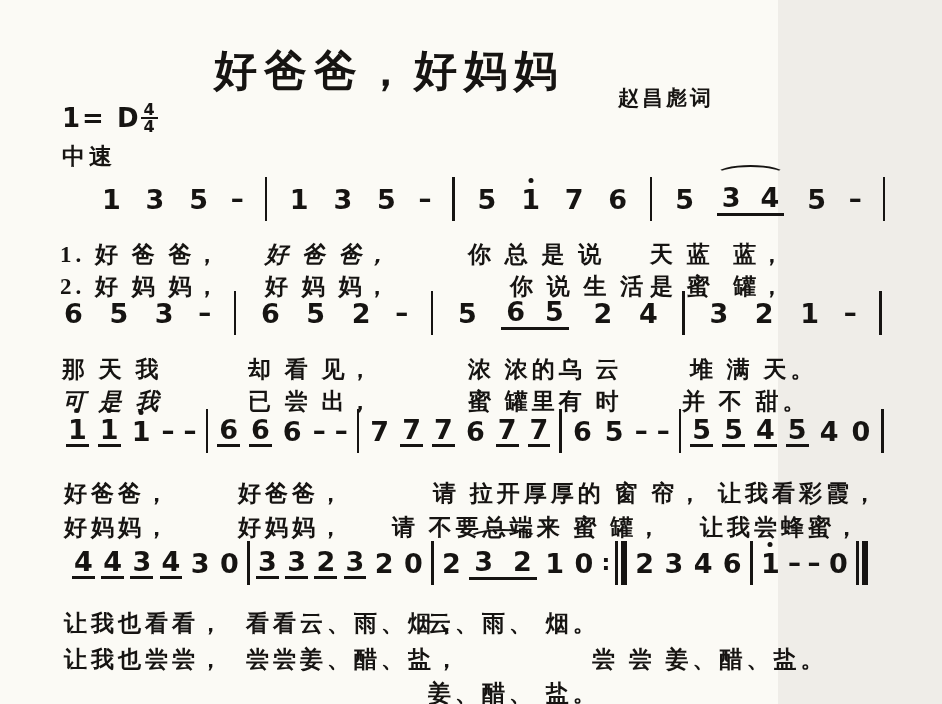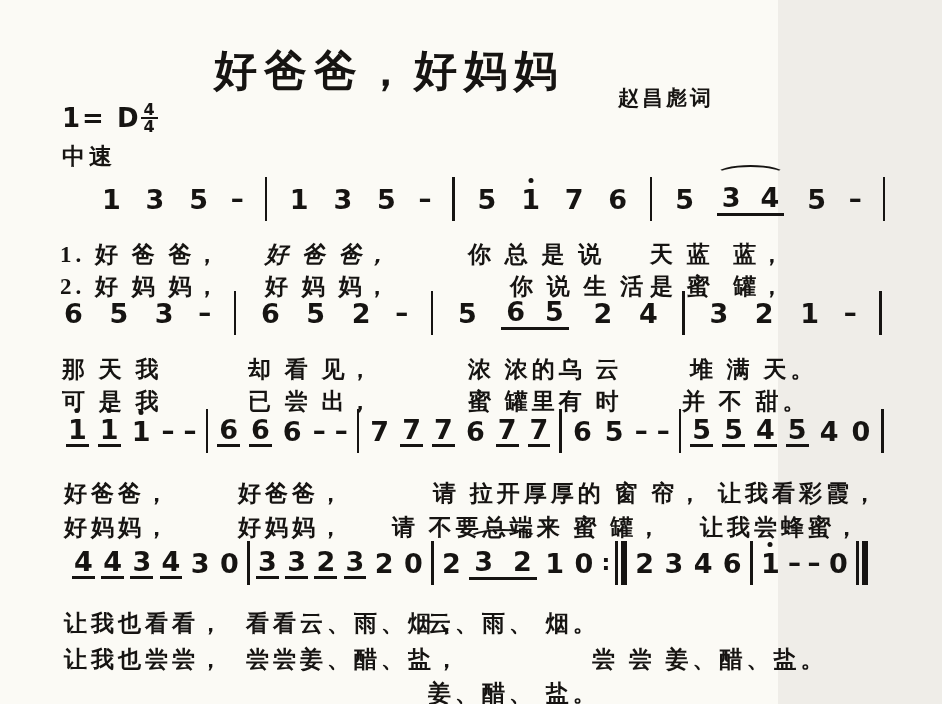--- a/index.html
+++ b/index.html
@@ -201,21 +201,21 @@
         <span class="chunk" style="left: 468px; margin-left: 42px;">你 说 生 活</span>
         <span class="chunk" style="left: 650px;">是 蜜  罐，</span>
       </div>
       <div class="lyric-row" style="top: 342px;">
         <span class="chunk" style="left: 62px;">那 天 我</span>
         <span class="chunk" style="left: 248px;">却 看 见，</span>
         <span class="chunk" style="left: 468px;">浓 浓的乌 云</span>
         <span class="chunk" style="left: 682px; margin-left: 8px;">堆 满 天。</span>
       </div>
       <div class="lyric-row" style="top: 374px;">
-        <span class="chunk" style="left: 62px;">可 是 我</span>
+        <span class="chunk" style="left: 62px; font-style: italic;">可 是 我</span>
         <span class="chunk" style="left: 248px;">已 尝 出，</span>
         <span class="chunk" style="left: 468px;">蜜 罐里有 时</span>
         <span class="chunk" style="left: 682px;">并 不 甜。</span>
       </div>
       <div class="lyric-row" style="top: 466px;">
         <span class="chunk" style="left: 64px;">好爸爸，</span>
         <span class="chunk" style="left: 238px;">好爸爸，</span>
         <span class="chunk" style="left: 392px; margin-left: 41px;">请 拉开厚厚的 窗 帘，</span>
         <span class="chunk" style="left: 700px; margin-left: 18px;">让我看彩霞，</span>
       </div>

